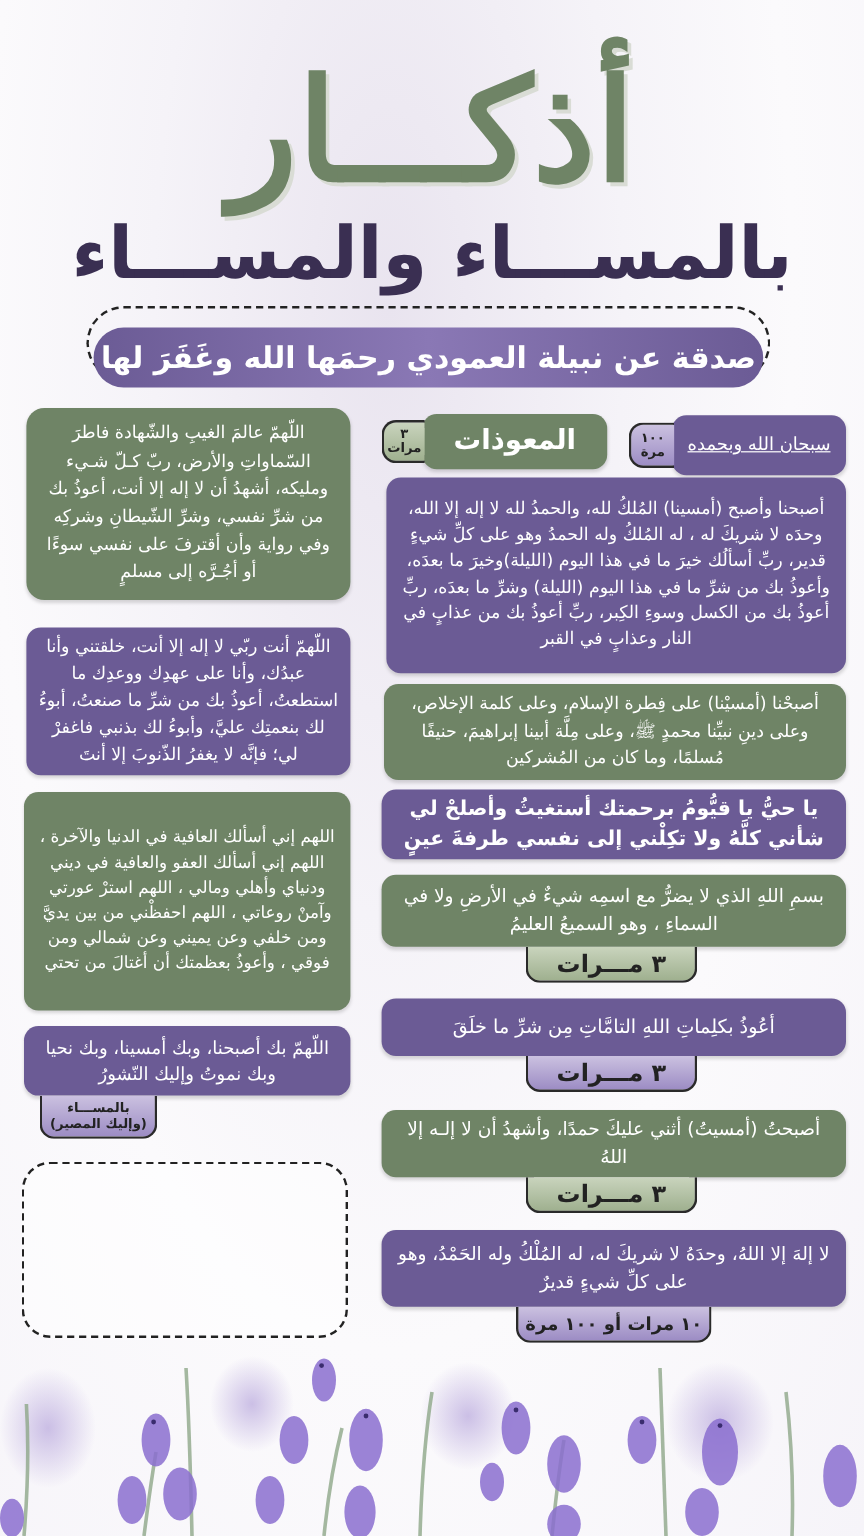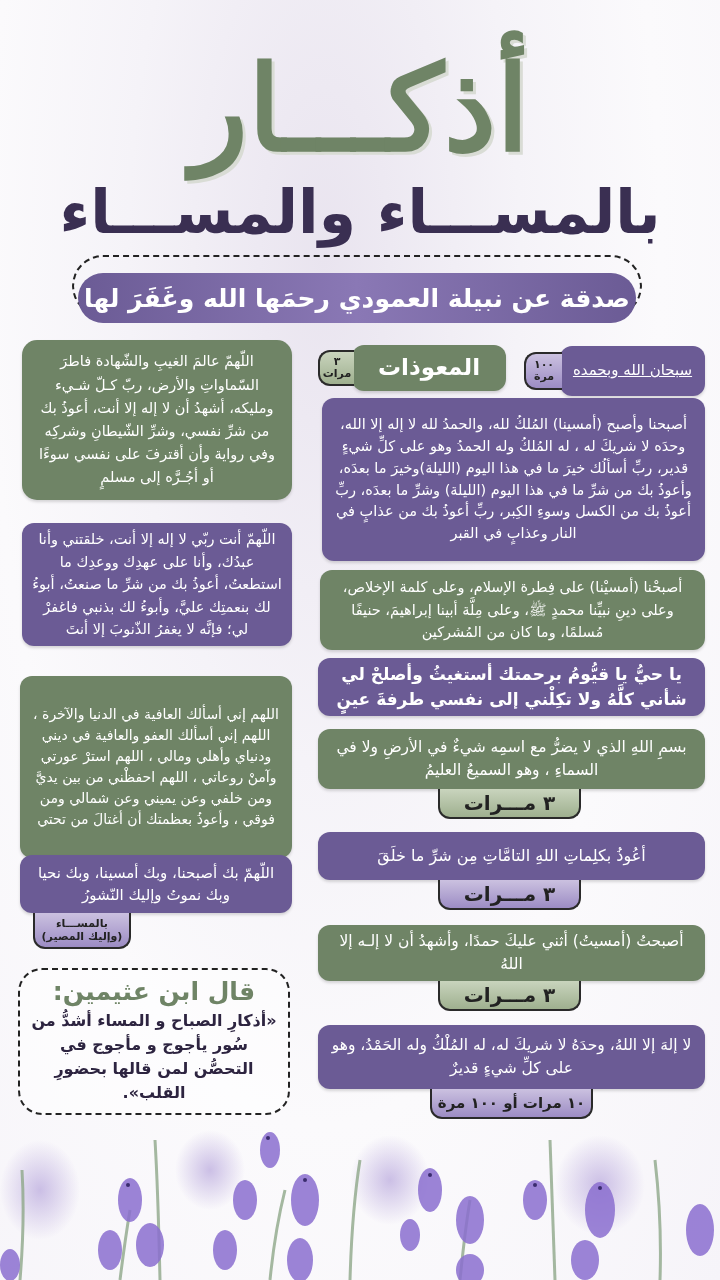--- a/index.html
+++ b/index.html
@@ -101,31 +101,29 @@
 <div class="abs card green" style="left:318px; top:925px; width:387px; height:56px; font-size:15.5px; line-height:1.5;">أصبحتُ (أمسيتُ) أثني عليكَ حمدًا، وأشهدُ أن لا إلـه إلا اللهُ</div>
 <div class="abs pill pill-green" style="left:438px; top:981px; width:143px; height:30px; font-size:20px;">٣ مـــرات</div>
 
 <div class="abs card purple" style="left:318px; top:1025px; width:387px; height:64px; font-size:15.5px; line-height:1.5;">لا إلهَ إلا اللهُ، وحدَهُ لا شريكَ له، له المُلْكُ وله الحَمْدُ، وهو على كلِّ شيءٍ قديرٌ</div>
 <div class="abs pill pill-purple" style="left:430px; top:1089px; width:163px; height:30px; font-size:15px;">١٠ مرات أو ١٠٠ مرة</div>
 
 <div class="abs card green" style="left:22px; top:340px; width:270px; height:160px; font-size:14.5px; line-height:1.6;border-radius:15px;">اللّهمّ عالمَ الغيبِ والشّهادة فاطرَ السّماواتِ والأرض، ربّ كـلّ شـيء ومليكه، أشهدُ أن لا إله إلا أنت، أعوذُ بك من شرِّ نفسي، وشرِّ الشّيطانِ وشركِه وفي رواية وأن أقترفَ على نفسي سوءًا أو أجُـرَّه إلى مسلمٍ</div>
 
 <div class="abs card purple" style="left:22px; top:523px; width:270px; height:123px; font-size:14.5px; line-height:1.55;">اللّهمّ أنت ربّي لا إله إلا أنت، خلقتني وأنا عبدُك، وأنا على عهدِك ووعدِك ما استطعتُ، أعوذُ بك من شرِّ ما صنعتُ، أبوءُ لك بنعمتِك عليَّ، وأبوءُ لك بذنبي فاغفرْ لي؛ فإنَّه لا يغفرُ الذّنوبَ إلا أنتَ</div>
 
-<div class="abs card green" style="left:20px; top:676px; width:272px; height:182px; font-size:14px; line-height:1.5;">اللهم إني أسألك العافية في الدنيا والآخرة ، اللهم إني أسألك العفو والعافية في ديني ودنياي وأهلي ومالي ، اللهم استرْ عورتي وآمنْ روعاتي ، اللهم احفظْني من بين يديَّ ومن خلفي وعن يميني وعن شمالي ومن فوقي ، وأعوذُ بعظمتك أن أغتالَ من تحتي</div>
+<div class="abs card green" style="left:20px; top:660px; width:272px; height:182px; font-size:14px; line-height:1.5;">اللهم إني أسألك العافية في الدنيا والآخرة ، اللهم إني أسألك العفو والعافية في ديني ودنياي وأهلي ومالي ، اللهم استرْ عورتي وآمنْ روعاتي ، اللهم احفظْني من بين يديَّ ومن خلفي وعن يميني وعن شمالي ومن فوقي ، وأعوذُ بعظمتك أن أغتالَ من تحتي</div>
 
 <div class="abs card purple" style="left:20px; top:855px; width:272px; height:58px; font-size:15px; line-height:1.5;">اللّهمّ بك أصبحنا، وبك أمسينا، وبك نحيا وبك نموتُ وإليك النّشورُ</div>
 <div class="abs pill pill-purple" style="left:33px; top:913px; width:98px; height:36px; font-size:11px; line-height:1.2; flex-direction:column;">
   <span>بالمســـاء</span>
   <span>(وإليك المصير)</span>
 </div>
 
 <div class="abs quote-box">
-  <div class="quote-title">قال ابن عثيمين:</div>
-  <div class="quote-text">«أذكارِ الصباح و المساء أشدُّ من سُور يأجوج و مأجوج في التحصُّن لمن قالها بحضورِ القلب».</div>
 </div>
 
 <svg class="abs flowers" viewBox="0 0 720 150">
   <defs>
     <radialGradient id="blur" cx="50%" cy="50%" r="50%">
       <stop offset="0%" stop-color="#b7a6dc" stop-opacity="0.7"></stop>
       <stop offset="100%" stop-color="#b7a6dc" stop-opacity="0"></stop>
     </radialGradient>
   </defs>
   <ellipse cx="40" cy="60" rx="40" ry="50" fill="url(#blur)"></ellipse>

